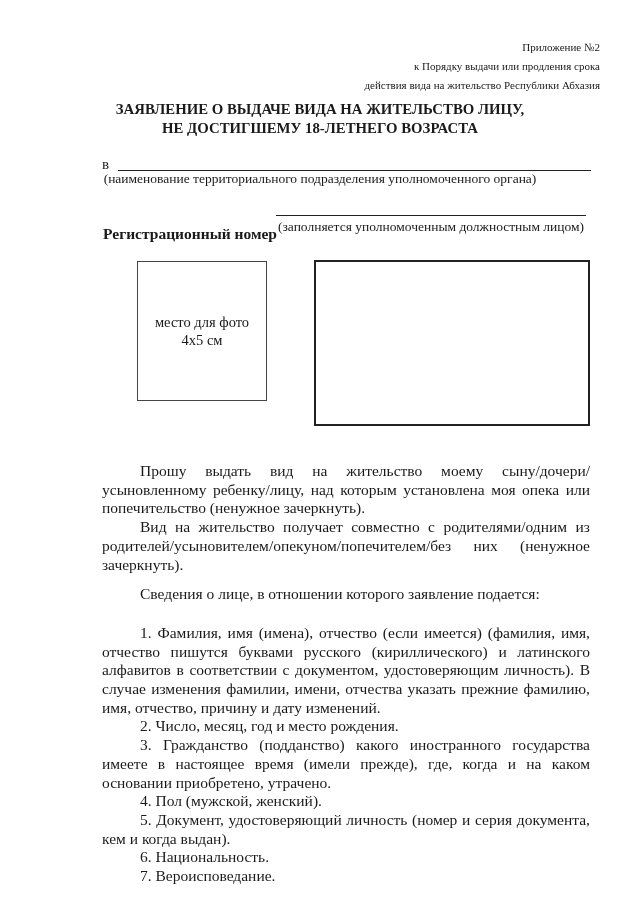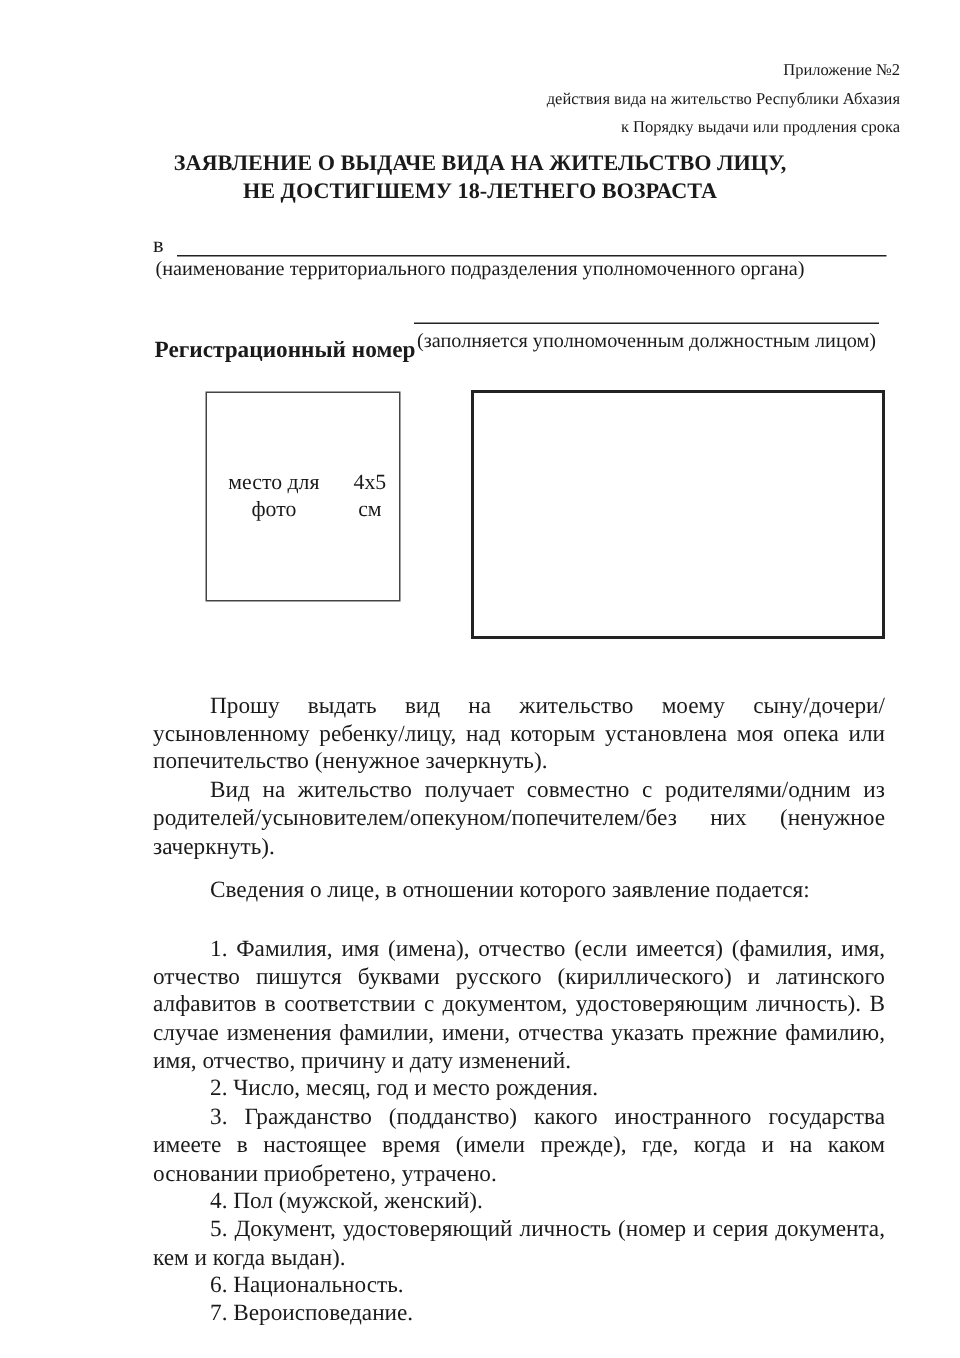--- a/index.html
+++ b/index.html
@@ -12,33 +12,33 @@
     .annex { right: 40px; top: 38px; text-align: right; font-size: 11px; line-height: 19px; }
     .annex div { white-space: nowrap; }
     .title { left: 0; width: 640px; top: 100px; text-align: center; font-weight: bold; font-size: 14.8px; line-height: 19px; }
     .v-line { left: 102px; top: 156px; width: 488px; font-size: 15px; }
     .v-line .lbl { position: absolute; left: 0; top: 0; }
     .v-line .fill { position: absolute; left: 16px; width: 473px; top: 14px; border-bottom: 1.2px solid #222; }
     .hint1 { left: 0; width: 640px; top: 171px; text-align: center; font-size: 13.5px; }
     .reg { left: 103px; top: 201px; font-weight: bold; font-size: 15.5px; white-space: nowrap; margin-top: 24px; }
     .reg-fill { left: 276px; width: 310px; top: 215px; border-bottom: 1.3px solid #222; }
     .hint2 { left: 278px; top: 219px; font-size: 13.5px; white-space: nowrap; }
-    .photo { left: 137px; top: 261px; width: 130px; height: 140px; border: 1px solid #444; box-sizing: border-box; display: flex; align-items: center; justify-content: center; font-size: 14.5px; line-height: 18px; text-align: center; }
+    .photo { left: 137px; top: 261px; width: 130px; height: 140px; border: 1px solid #444; box-sizing: border-box; display: flex; flex-direction: column; align-items: center; justify-content: center; font-size: 14.5px; line-height: 18px; text-align: center; }
     .signbox { left: 314px; top: 260px; width: 276px; height: 166px; border: 2px solid #222; box-sizing: border-box; }
     .body { left: 102px; width: 488px; top: 462px; font-size: 15.5px; line-height: 18.7px; text-align: justify; }
     .body p { margin: 0; text-indent: 38px; }
     .body p.gap { margin-top: 11px; margin-bottom: 20px; }
   </style>
 </head>
 <body>
 
 <div class="abs annex">
   <div>Приложение №2</div>
+  <div>к Порядку выдачи или продления срока</div>
   <div>действия вида на жительство Республики Абхазия</div>
-  <div>к Порядку выдачи или продления срока</div>
 </div>
 
 <div class="abs title">
   <div>ЗАЯВЛЕНИЕ О ВЫДАЧЕ ВИДА НА ЖИТЕЛЬСТВО ЛИЦУ,</div>
   <div>НЕ ДОСТИГШЕМУ 18-ЛЕТНЕГО ВОЗРАСТА</div>
 </div>
 
 <div class="abs v-line">
   <span class="lbl">в</span>
   <span class="fill"></span>

